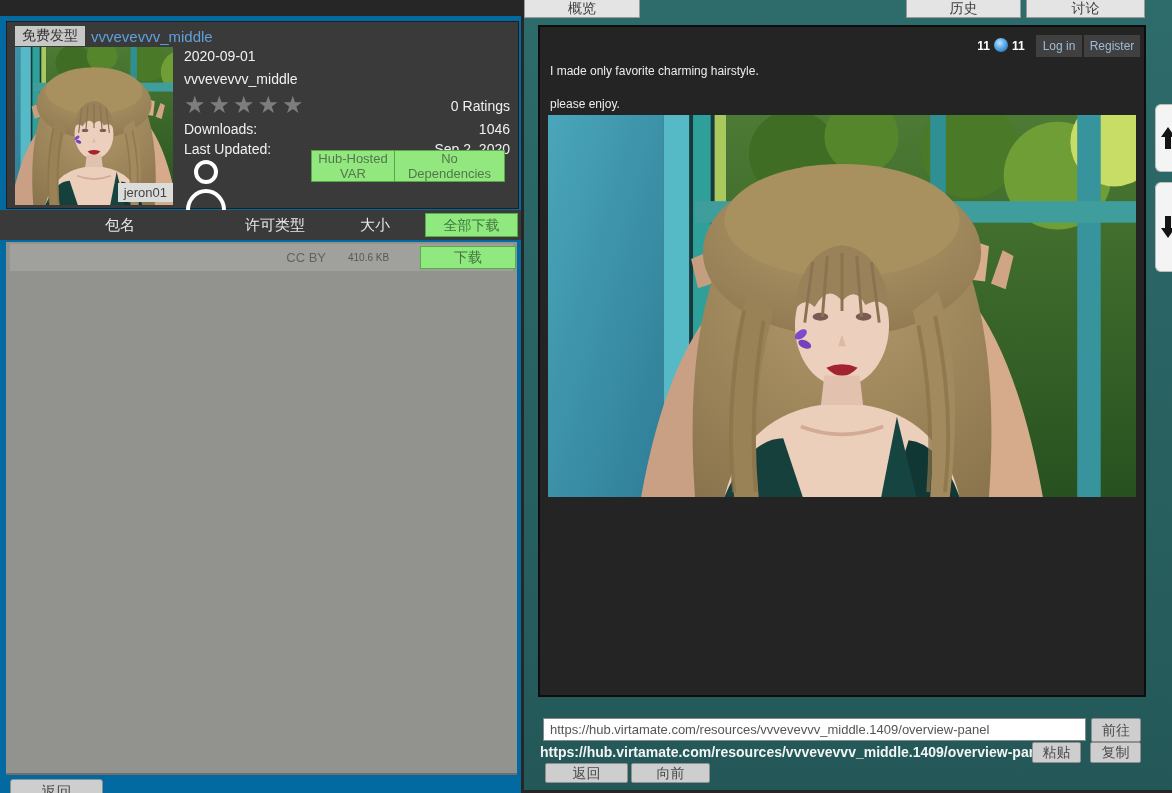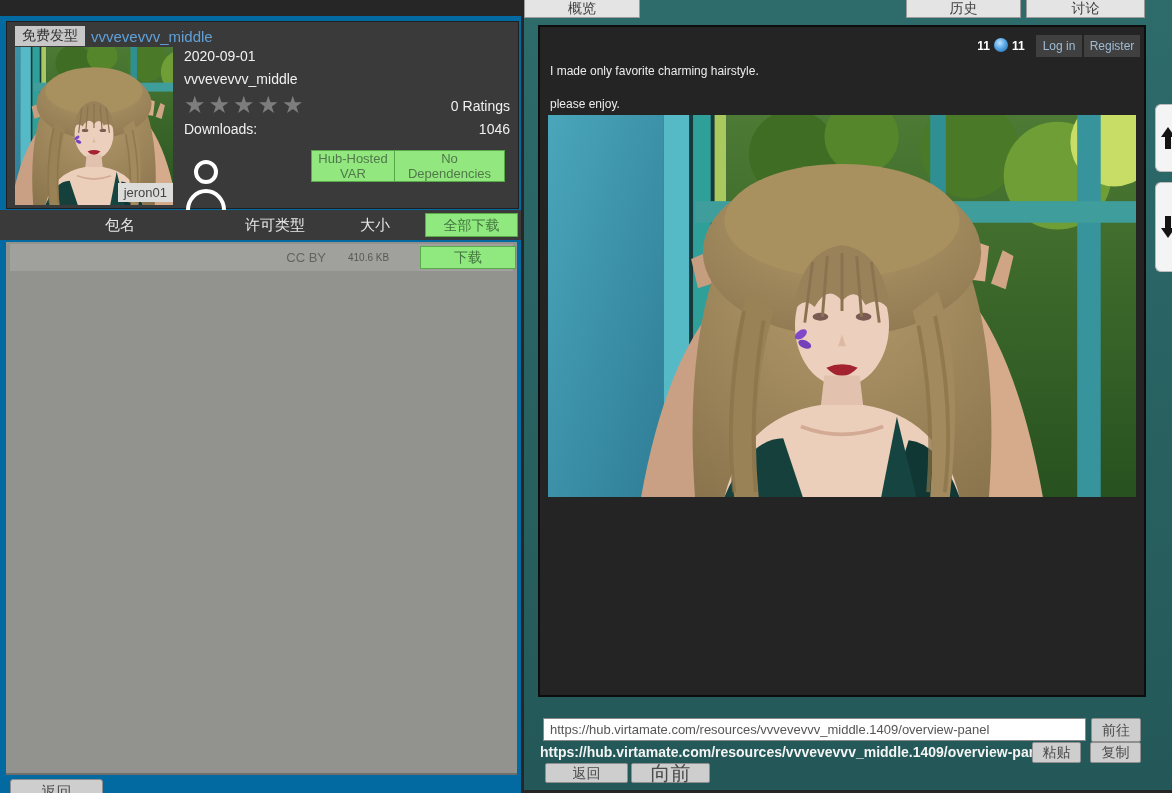--- a/index.html
+++ b/index.html
@@ -80,21 +80,21 @@
   .scroll-up{left:1155px;top:104px;height:68px;}
   .scroll-down{left:1155px;top:182px;height:90px;}
 
   .url-input{left:19px;top:718px;width:543px;height:23px;background:#fff;border:1px solid #888;
              color:#555;font-size:13px;padding:0 6px;box-sizing:border-box;font-family:"Liberation Sans",sans-serif;}
   .go-btn{left:567px;top:718px;width:50px;height:24px;font-size:14px;line-height:22px;border-radius:2px;}
   .url-text{left:16px;top:744px;color:#f4f4f4;font-size:14px;font-weight:bold;white-space:nowrap;}
   .paste-btn{left:508px;top:742px;width:49px;height:21px;font-size:14px;line-height:19px;border-radius:2px;}
   .copy-btn{left:566px;top:742px;width:51px;height:21px;font-size:14px;line-height:19px;border-radius:2px;}
   .nav-back{left:21px;top:763px;width:83px;height:20px;font-size:14px;line-height:18px;border-radius:2px;}
-  .nav-fwd{left:107px;top:763px;width:79px;height:20px;font-size:20px;line-height:18px;border-radius:2px;}
+  .nav-fwd{left:107px;top:763px;width:79px;height:20px;font-size:14px;line-height:18px;border-radius:2px;}
 </style>
 </head>
 <body>
 
 <div class="page">
 
   <div class="abs left-panel">
 
     <div class="abs info-box">
       <span class="abs badge">免费发型</span>
@@ -165,20 +165,24 @@
         <div class="info-line">2020-09-01</div>
         <div class="info-line">vvvevevvv_middle</div>
         <div class="stars-row">
           <span class="stars"><span>★</span><span>★</span><span>★</span><span>★</span><span>★</span></span>
           <span class="ratings">0 Ratings</span>
         </div>
         <div class="kv-row">
           <span>Downloads:</span>
           <span class="val">1046</span>
         </div>
+        <div class="kv-row">
+          <span>Last Updated:</span>
+          <span class="val">Sep 2, 2020</span>
+        </div>
       </div>
 
       <div class="abs person">
         <svg width="44" height="52" viewBox="0 0 44 52">
           <circle cx="22" cy="14" r="10" fill="none" stroke="#fff" stroke-width="4"></circle>
           <path d="M4 52 A18 19 0 0 1 40 52" fill="none" stroke="#fff" stroke-width="4"></path>
         </svg>
       </div>
 
       <div class="pill pill-hub">

